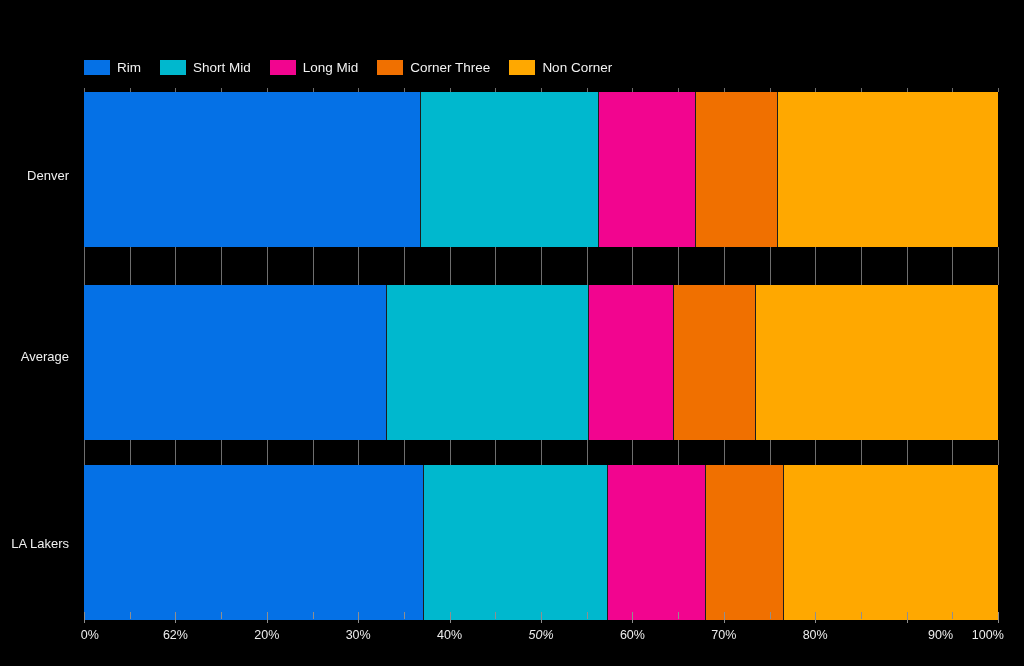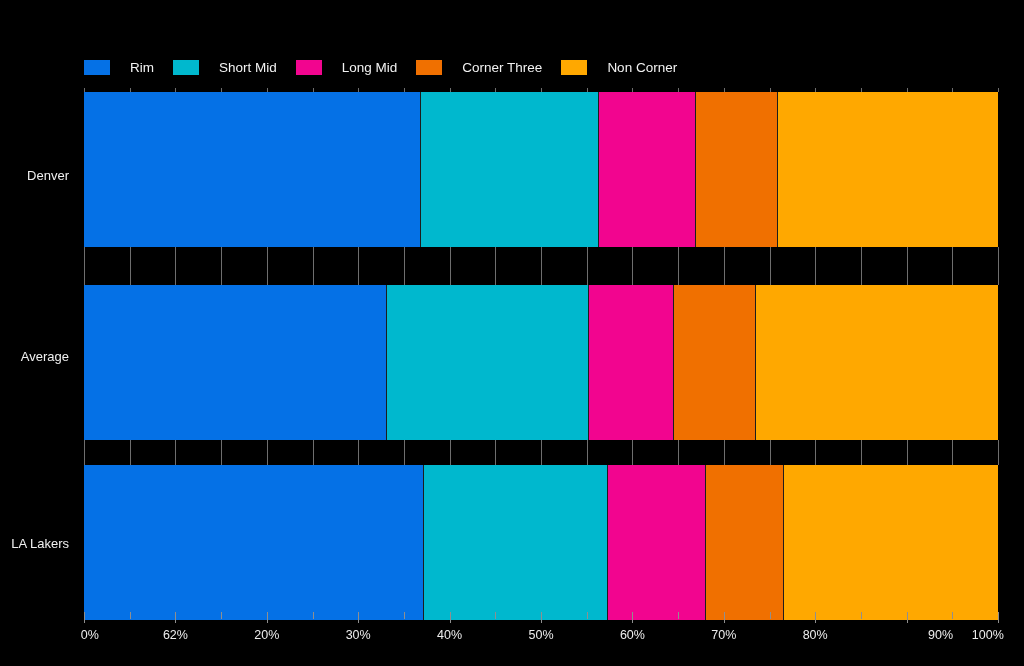--- a/index.html
+++ b/index.html
@@ -95,21 +95,21 @@
     left: 84px;
     top: 56px;
     display: flex;
     align-items: center;
     gap: 19px;
     height: 22px;
   }
   .legend-item {
     display: flex;
     align-items: center;
-    gap: 20px;
+    gap: 7px;
   }
   .legend-swatch {
     width: 26px;
     height: 15px;
     display: block;
   }
   .legend-label {
     color: #f2f2f2;
     font-size: 13.5px;
     white-space: nowrap;
@@ -342,21 +342,21 @@
       <div class="xticklabel" style="left: 0%; transform: translateX(-18%);">0%</div>
       <div class="xtick major" style="left: 10%;"></div>
       <div class="xticklabel" style="left: 10%;">62%</div>
       <div class="xtick major" style="left: 20%;"></div>
       <div class="xticklabel" style="left: 20%;">20%</div>
       <div class="xtick major" style="left: 30%;"></div>
       <div class="xticklabel" style="left: 30%;">30%</div>
       <div class="xtick major" style="left: 40%;"></div>
       <div class="xticklabel" style="left: 40%;">40%</div>
       <div class="xtick major" style="left: 50%;"></div>
-      <div class="xticklabel" style="left: 50%;">50%</div>
+      <div class="xticklabel" style="left: 50%; font-style: italic;">50%</div>
       <div class="xtick major" style="left: 60%;"></div>
       <div class="xticklabel" style="left: 60%;">60%</div>
       <div class="xtick major" style="left: 70%;"></div>
       <div class="xticklabel" style="left: 70%;">70%</div>
       <div class="xtick major" style="left: 80%;"></div>
       <div class="xticklabel" style="left: 80%;">80%</div>
       <div class="xtick major" style="left: 90%;"></div>
       <div class="xticklabel" style="left: 90%; margin-left: 34px;">90%</div>
       <div class="xtick major" style="left: 100%;"></div>
       <div class="xticklabel" style="left: 100%; transform: translateX(-82%);">100%</div>

